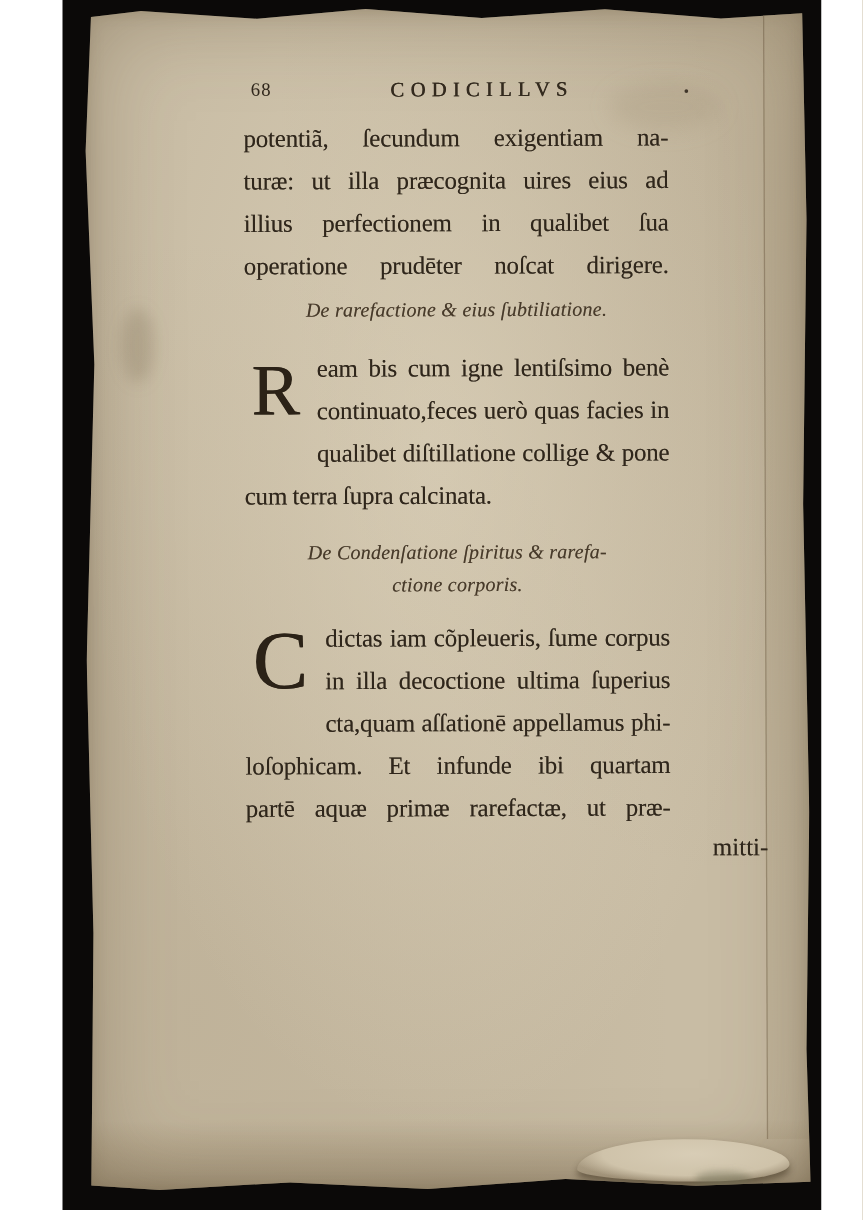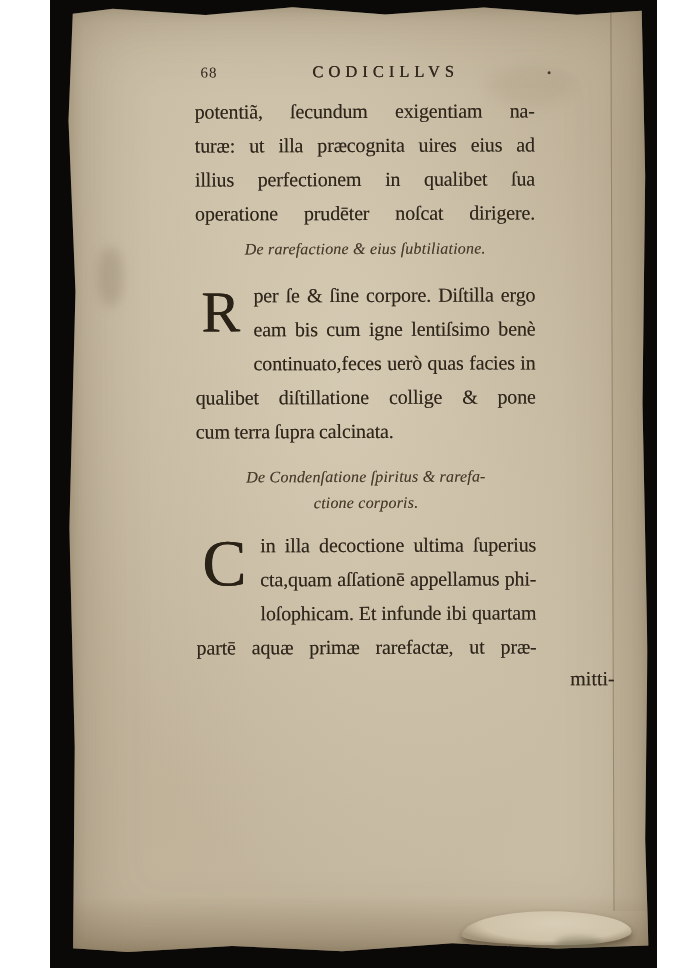--- a/index.html
+++ b/index.html
@@ -119,34 +119,34 @@
       <div class="line">potentiã, ſecundum exigentiam na-</div>
       <div class="line">turæ: ut illa præcognita uires eius ad</div>
       <div class="line">illius perfectionem in qualibet ſua</div>
       <div class="line">operatione prudēter noſcat dirigere.</div>
     </div>
 
     <div class="heading h1">De rarefactione &amp; eius ſubtiliatione.</div>
 
     <div class="para">
       <span class="dropcap">R</span>
-      <div class="line">per ſe &amp; ſine corpore. Diſtilla ergo</div>
       <div class="line">eam bis cum igne lentiſsimo benè</div>
       <div class="line">continuato,feces uerò quas facies in</div>
       <div class="line">qualibet diſtillatione collige &amp; pone</div>
       <div class="line flush-left">cum terra ſupra calcinata.</div>
     </div>
 
     <div class="heading h2">
       <div>De Condenſatione ſpiritus &amp; rarefa-</div>
       <div>ctione corporis.</div>
     </div>
 
     <div class="para">
       <span class="dropcap cap-c">C</span>
+      <div class="line">dictas iam cõpleueris, ſume corpus</div>
       <div class="line">in illa decoctione ultima ſuperius fa-</div>
       <div class="line">cta,quam aſſationē appellamus phi-</div>
       <div class="line">loſophicam. Et infunde ibi quartam</div>
       <div class="line">partē aquæ primæ rarefactæ, ut præ-</div>
     </div>
 
     <div class="catchword">mitti-</div>
 
   </div>
 </div>

